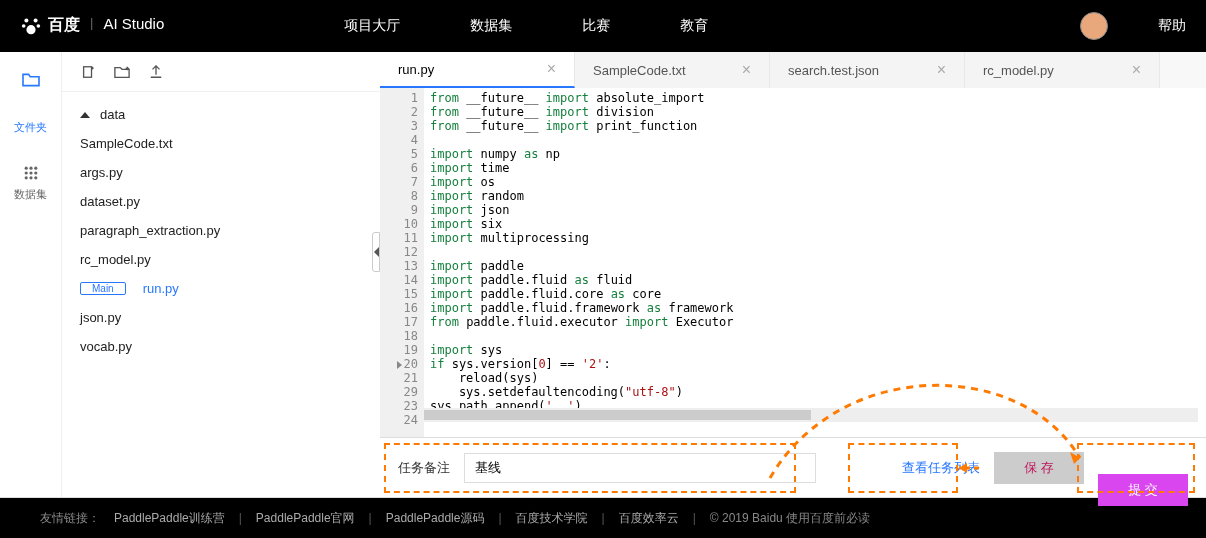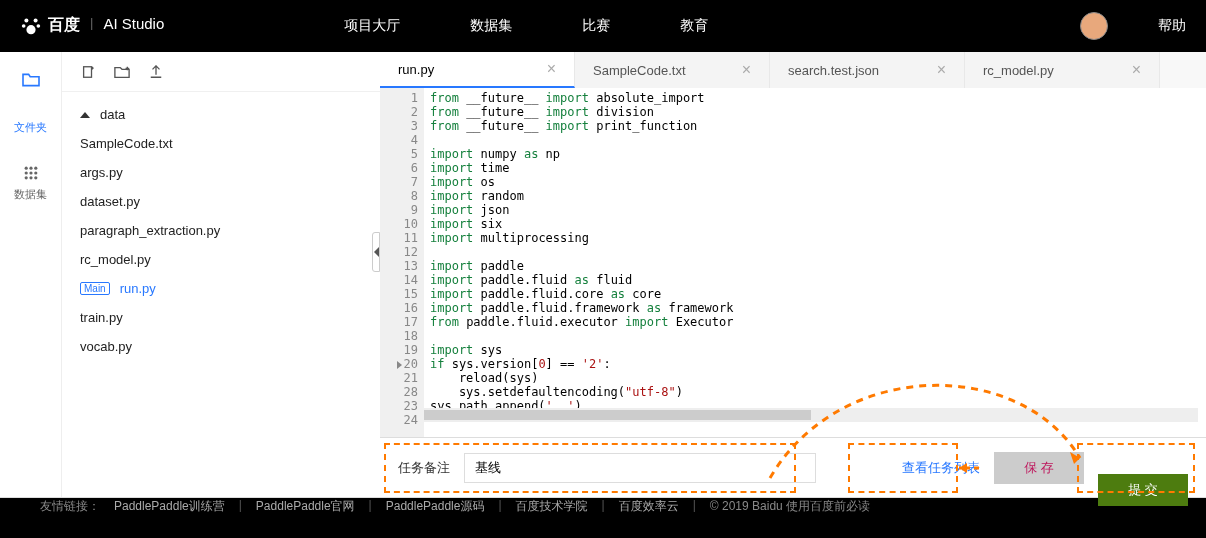--- a/index.html
+++ b/index.html
@@ -21,21 +21,21 @@
 .rail-item.active { color: #2878ff; gap: 32px; }
 .rail-icon { width: 20px; height: 16px; }
 .file-panel { width: 318px; background: #fff; display: flex; flex-direction: column; }
 .file-toolbar { height: 40px; display: flex; align-items: center; gap: 18px; padding-left: 18px; color: #666; border-bottom: 1px solid #f0f0f0; }
 .file-toolbar span { cursor: pointer; }
 .tb-icon { width: 16px; height: 16px; display: inline-flex; align-items: center; justify-content: center; }
 .file-tree { padding: 8px 10px; overflow-y: auto; }
 .tree-item { padding: 7px 8px; cursor: pointer; display: flex; align-items: center; gap: 6px; color: #222; font-size: 13px; }
 .tree-item.folder { font-weight: normal; }
 .chevron { display: inline-block; width: 0; height: 0; border-left: 5px solid transparent; border-right: 5px solid transparent; border-bottom: 6px solid #333; margin-right: 4px; }
-.main-tag { border: 1px solid #2878ff; color: #2878ff; font-size: 10px; padding: 0 3px; border-radius: 2px; margin-right: 4px; }
+.main-tag { border: 1px solid #2878ff; color: #2878ff; font-size: 10px; padding: 0 11px; border-radius: 2px; margin-right: 11px; }
 .tree-item.(active) { color: #2878ff; }
 .tree-item.active { color: #2878ff; }
 .editor-area { flex: 1; display: flex; flex-direction: column; position: relative; }
 .tabs { display: flex; height: 36px; background: #f8f8f8; }
 .tab { padding: 0 18px; display: flex; align-items: center; gap: 10px; cursor: pointer; font-size: 13px; color: #555; border-right: 1px solid #e8e8e8; background: #f4f4f4; min-width: 195px; justify-content: space-between; }
 .tab.active { background: #fff; border-bottom: 2px solid #2878ff; color: #000; }
 .tab-close { color: #aaa; font-size: 16px; }
 .editor { flex: 1; display: flex; background: #fafafa; position: relative; overflow: hidden; font-family: Consolas, monospace; font-size: 12px; }
 .gutter { width: 44px; background: #f0f0f0; text-align: right; padding: 3px 6px 3px 0; color: #888; line-height: 14px; }
 .gutter div { height: 14px; }
@@ -49,24 +49,24 @@
 .collapse-handle:before { content:''; width:0;height:0;border-top:5px solid transparent;border-bottom:5px solid transparent;border-right:5px solid #555;}
 .hscroll { position:absolute; bottom:75px; left:44px; right:8px; height:14px; background:#eee;}
 .hscroll .thumb { width:50%; height:10px; background:#ccc; margin-top:2px;}
 .bottom-bar { height: 60px; background: #fff; border-top: 1px solid #ddd; display: flex; align-items: center; padding: 0 18px; gap: 14px; position:relative; }
 .task-label { color: #333; font-size: 13px; }
 .task-input { width: 352px; height: 30px; border: 1px solid #ddd; padding: 0 10px; font-size: 13px; }
 .spacer { flex: 1; }
 .link-btn { color: #2878ff; cursor: pointer; font-size: 13px; }
 .btn { width: 90px; height: 32px; display: flex; align-items: center; justify-content: center; cursor: pointer; font-size: 13px; }
 .btn-save { background: #ccc; color: #be185d; }
-.btn-submit { background: #4d7c0f; color: #fff; margin-top: 44px; }
+.btn-submit { background: #d946ef; color: #fff; margin-top: 44px; }
 .hl-box { position: absolute; border: 2px dashed #ff7a00; pointer-events: none; }
 .arrow-svg { position:absolute; pointer-events:none; }
-.footer { background: #000; height: 40px; display: flex; color: #888; font-size: 12px; padding: 0 40px; gap: 14px; }
+.footer { background: #000; height: 40px; display: flex; align-items: center; color: #888; font-size: 12px; padding: 0 40px; gap: 14px; }
 .footer a { color: #aaa; text-decoration: none; }
 .footer .sep { color: #555; }
 </style>
 </head>
 <body>
 
 <div class="header">
   <div class="logo">
     <svg class="logo-icon" viewBox="0 0 24 24" fill="#fff">
         <circle cx="7" cy="6" r="2.2"></circle>
@@ -142,21 +142,21 @@
         </div>
       <div class="tree-item">SampleCode.txt</div>
       <div class="tree-item">args.py</div>
       <div class="tree-item">dataset.py</div>
       <div class="tree-item">paragraph_extraction.py</div>
       <div class="tree-item">rc_model.py</div>
       <div class="tree-item active">
           <span class="main-tag">Main</span>
           <span>run.py</span>
         </div>
-      <div class="tree-item">train.py</div>
+      <div class="tree-item">json.py</div>
       <div class="tree-item">vocab.py</div>
     </div>
   </div>
 
   <div class="editor-area">
     <div class="collapse-handle"></div>
     <div class="tabs">
       <div class="tab active">
           <span>run.py</span>
           <span class="tab-close">×</span>
@@ -190,21 +190,21 @@
           <div>12</div>
           <div>13</div>
           <div>14</div>
           <div>15</div>
           <div>16</div>
           <div>17</div>
           <div>18</div>
           <div>19</div>
           <div style="position: relative;"><span class="marker"></span>20</div>
           <div>21</div>
-          <div>28</div>
+          <div>29</div>
           <div>23</div>
           <div>24</div>
         </div>
       <div class="code" id="code"><div><span class="kw-from">from</span><span> __future__ </span><span class="kw-import">import</span><span> absolute_import</span></div><div><span class="kw-from">from</span><span> __future__ </span><span class="kw-import">import</span><span> division</span></div><div><span class="kw-from">from</span><span> __future__ </span><span class="kw-import">import</span><span> print_function</span></div><div>&nbsp;</div><div><span class="kw-import">import</span><span> numpy </span><span class="kw-as">as</span><span> np</span></div><div><span class="kw-import">import</span><span> time</span></div><div><span class="kw-import">import</span><span> os</span></div><div><span class="kw-import">import</span><span> random</span></div><div><span class="kw-import">import</span><span> json</span></div><div><span class="kw-import">import</span><span> six</span></div><div><span class="kw-import">import</span><span> multiprocessing</span></div><div>&nbsp;</div><div><span class="kw-import">import</span><span> paddle</span></div><div><span class="kw-import">import</span><span> paddle.fluid </span><span class="kw-as">as</span><span> fluid</span></div><div><span class="kw-import">import</span><span> paddle.fluid.core </span><span class="kw-as">as</span><span> core</span></div><div><span class="kw-import">import</span><span> paddle.fluid.framework </span><span class="kw-as">as</span><span> framework</span></div><div><span class="kw-from">from</span><span> paddle.fluid.executor </span><span class="kw-import">import</span><span> Executor</span></div><div>&nbsp;</div><div><span class="kw-import">import</span><span> sys</span></div><div><span class="kw-if">if</span><span> sys.version[</span><span class="num">0</span><span>] == </span><span class="str">'2'</span><span>:</span></div><div><span>    reload(sys)</span></div><div><span>    sys.setdefaultencoding(</span><span class="str">"utf-8"</span><span>)</span></div><div><span>sys.path.append(</span><span class="str">'..'</span><span>)</span></div><div>&nbsp;</div></div>
     </div>
     <div class="hscroll">
         <div class="thumb"></div>
       </div>
 
     <div class="bottom-bar">

